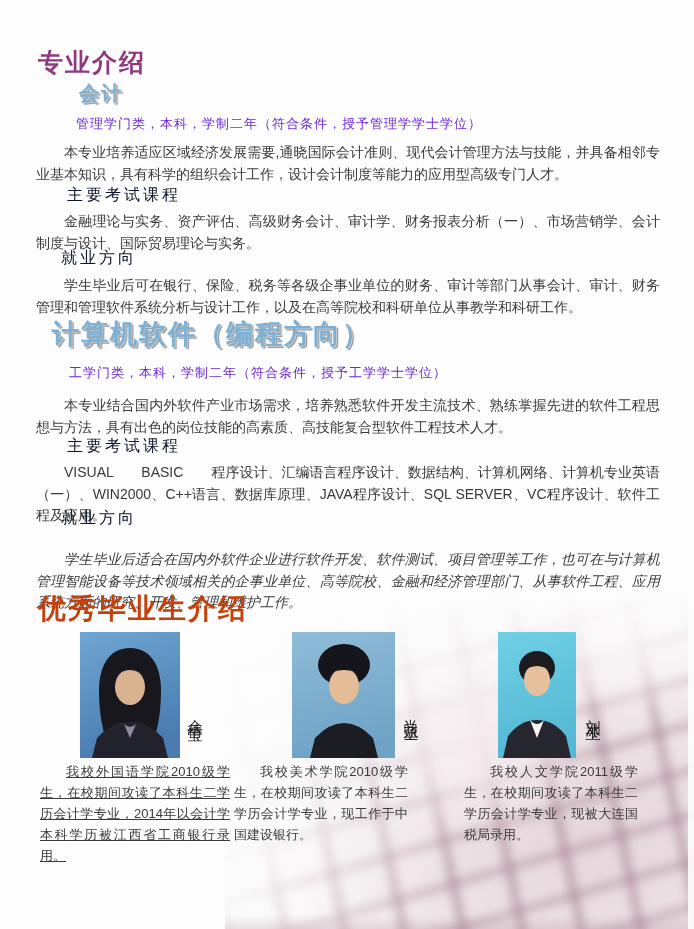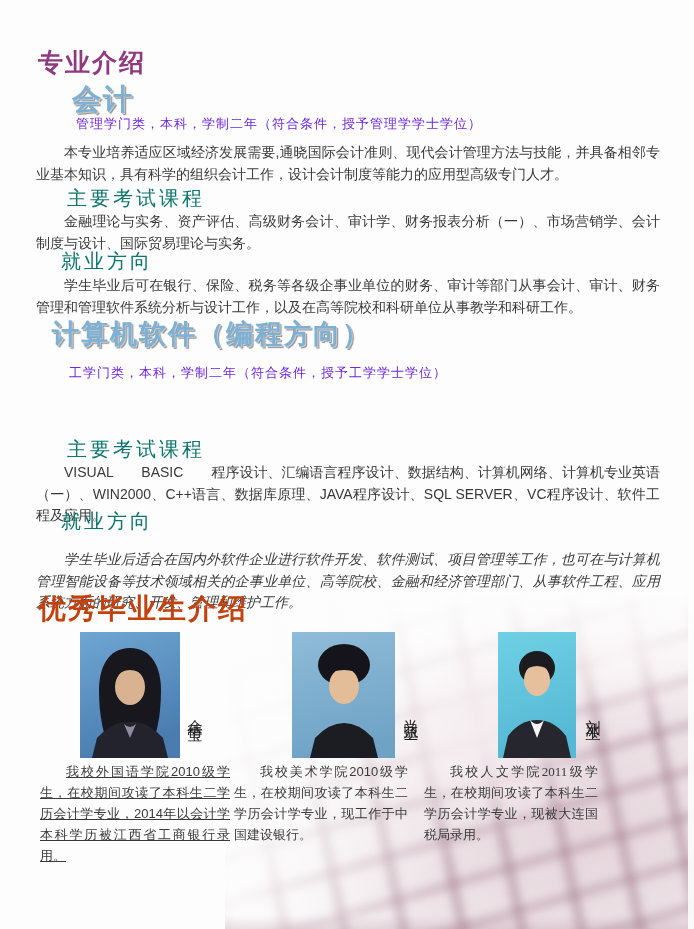--- a/index.html
+++ b/index.html
@@ -32,26 +32,26 @@
       linear-gradient(118deg, #fdfdfd 6%, rgba(253,253,253,0.88) 26%, rgba(253,253,253,0) 58%);}
   .kb-edge{position:absolute;top:0;bottom:0;right:0;width:6px;background:#fdfdfd;opacity:.9;}
   .kb-bottom{position:absolute;left:0;right:0;bottom:0;height:14px;
     background:linear-gradient(to bottom, rgba(166,126,142,0) 0%, rgba(166,126,142,0.22) 100%);}
 
   
   .abs{position:absolute;}
   .main-title{left:38px;top:46px;font-size:25px;font-weight:bold;color:#8e3980;letter-spacing:2px;}
   .major-name{font-weight:bold;color:#7cb0d4;letter-spacing:2px;
     text-shadow:1px 1px 0 #c9c9c9, 2px 2px 1px #8f8f8f;}
-  .major-name.acc{left:72px;top:80px;font-size:29px;}
+  .major-name.acc{left:79px;top:80px;font-size:20px;}
   .major-name.cs{left:52px;top:316px;font-size:27px;}
   .subtitle{font-size:13px;color:#6d28d9;letter-spacing:1px;white-space:nowrap;}
   .subtitle.acc{left:76px;top:115px;}
   .subtitle.cs{left:69px;top:364px;}
-  .subhead{font-size:20px;color:#0f766e;letter-spacing:3px;}
+  .subhead{font-size:16px;color:#0f172a;letter-spacing:3px;}
   .para{left:36px;width:624px;font-size:14px;line-height:21.5px;text-align:justify;color:#3a3a3a;text-indent:2em;}
   .acc-intro{top:142px;}
   .acc-courses-h{left:67px;top:185px;}
   .acc-courses{top:211px;}
   .acc-career-h{left:61px;top:248px;}
   .acc-career{top:275px;}
   .cs-intro{top:395px;}
   .cs-courses-h{left:67px;top:436px;}
   .cs-courses{top:462px;}
   .cs-career-h{left:61px;top:508px;}
@@ -66,21 +66,21 @@
   .photo3{left:498px;}
   .grad-name{position:absolute;top:707px;writing-mode:vertical-rl;
     font-size:15px;letter-spacing:4px;color:#1c1c1c;}
   .gname1{left:185px;}
   .gname2{left:401px;}
   .gname3{left:583px;}
   .bio{position:absolute;top:761px;font-size:13px;line-height:21px;text-align:justify;
     text-indent:2em;color:#3a3a3a;}
   .bio1{left:40px;width:190px;text-decoration:underline;}
   .bio2{left:234px;width:174px;}
-  .bio3{left:424px;width:174px;font-family:Liberation Serif, serif;}
+  .bio3{left:464px;width:174px;}
 </style>
 </head>
 <body>
 
 <div class="page">
 
   <div class="kb-art">
     <div class="kb-wash"></div>
     <div class="kb-grid"></div>
     <div class="kb-blob-hand"></div>
@@ -95,20 +95,21 @@
   <div class="abs major-name acc">会计</div>
   <div class="abs subtitle acc">管理学门类，本科，学制二年（符合条件，授予管理学学士学位）</div>
   <div class="abs para acc-intro">本专业培养适应区域经济发展需要,通晓国际会计准则、现代会计管理方法与技能，并具备相邻专业基本知识，具有科学的组织会计工作，设计会计制度等能力的应用型高级专门人才。</div>
   <div class="abs subhead acc-courses-h">主要考试课程</div>
   <div class="abs para acc-courses">金融理论与实务、资产评估、高级财务会计、审计学、财务报表分析（一）、市场营销学、会计制度与设计、国际贸易理论与实务。</div>
   <div class="abs subhead acc-career-h">就业方向</div>
   <div class="abs para acc-career">学生毕业后可在银行、保险、税务等各级企事业单位的财务、审计等部门从事会计、审计、财务管理和管理软件系统分析与设计工作，以及在高等院校和科研单位从事教学和科研工作。</div>
 
   <div class="abs major-name cs">计算机软件（编程方向）</div>
   <div class="abs subtitle cs">工学门类，本科，学制二年（符合条件，授予工学学士学位）</div>
+  <div class="abs para cs-intro">本专业结合国内外软件产业市场需求，培养熟悉软件开发主流技术、熟练掌握先进的软件工程思想与方法，具有出色的岗位技能的高素质、高技能复合型软件工程技术人才。</div>
   <div class="abs subhead cs-courses-h">主要考试课程</div>
   <div class="abs para cs-courses">VISUAL　　BASIC　　程序设计、汇编语言程序设计、数据结构、计算机网络、计算机专业英语（一）、WIN2000、C++语言、数据库原理、JAVA程序设计、SQL SERVER、VC程序设计、软件工程及应用。</div>
   <div class="abs subhead cs-career-h">就业方向</div>
   <div class="abs para cs-career">学生毕业后适合在国内外软件企业进行软件开发、软件测试、项目管理等工作，也可在与计算机管理智能设备等技术领域相关的企事业单位、高等院校、金融和经济管理部门、从事软件工程、应用系统方面的研究、开发、管理和维护工作。</div>
 
   <div class="abs grads-title">优秀毕业生介绍</div>
 
   <div class="photo photo1">
     <svg width="100" height="126" viewBox="0 0 100 126" xmlns="http://www.w3.org/2000/svg">
       <defs>

